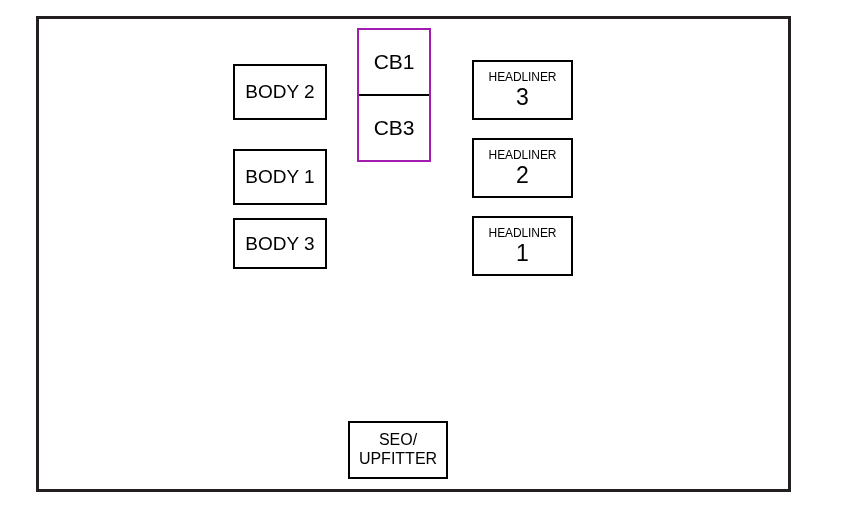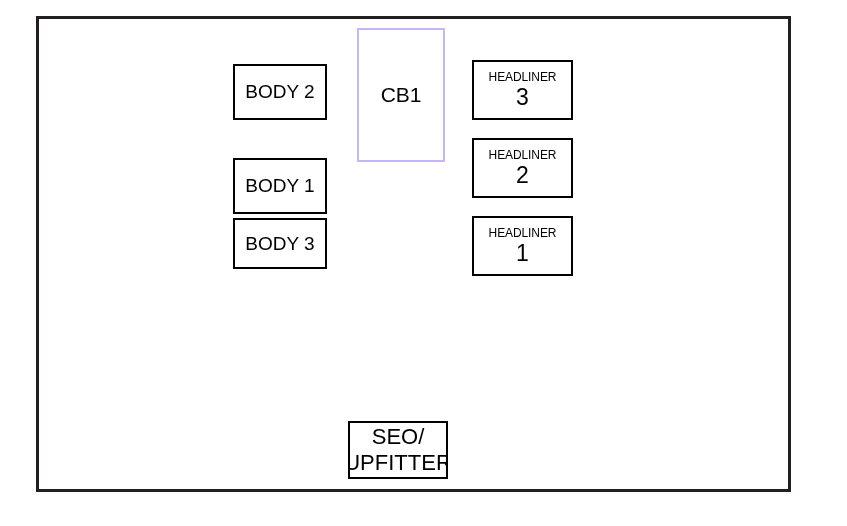--- a/index.html
+++ b/index.html
@@ -50,32 +50,32 @@
   }
 
   
   .body-box {
     left: 233px;
     width: 94px;
     height: 56px;
     font-size: 19px;
   }
   #body-2-box { top: 64px; }
-  #body-1-box { top: 158px; }
+  #body-1-box { top: 149px; }
   #body-3-box { top: 218px; height: 51px; }
 
   
   .cb-stack {
     position: absolute;
     left: 357px;
     top: 28px;
-    width: 88px;
+    width: 74px;
     height: 134px;
     box-sizing: border-box;
-    border: 2px solid #c4b5fd;
+    border: 2px solid #a21caf;
     background: #ffffff;
     display: flex;
     flex-direction: column;
     justify-content: center;
   }
   .cb-cell {
     flex: 1 1 0;
     box-sizing: border-box;
     border-bottom: 2px solid #000000;
     display: flex;
@@ -109,21 +109,21 @@
     line-height: 1.08;
     margin-top: 1px;
   }
 
   
   #seo-upfitter-box {
     left: 348px;
     top: 421px;
     width: 100px;
     height: 58px;
-    font-size: 22px;
+    font-size: 16px;
   }
   #seo-upfitter-box .line {
     line-height: 1.18;
   }
 </style>
 </head>
 <body>
 
 <div id="diagram-root">
 
@@ -138,20 +138,23 @@
   </div>
 
   <div class="box body-box" id="body-3-box">
     <span>BODY 3</span>
   </div>
 
   <div class="cb-stack">
     <div class="cb-cell">
       <span>CB1</span>
     </div>
+    <div class="cb-cell">
+      <span>CB3</span>
+    </div>
   </div>
 
   <div class="box headliner-box" id="headliner-3-box">
     <span class="headliner-label">HEADLINER</span>
     <span class="headliner-number">3</span>
   </div>
 
   <div class="box headliner-box" id="headliner-2-box">
     <span class="headliner-label">HEADLINER</span>
     <span class="headliner-number">2</span>

